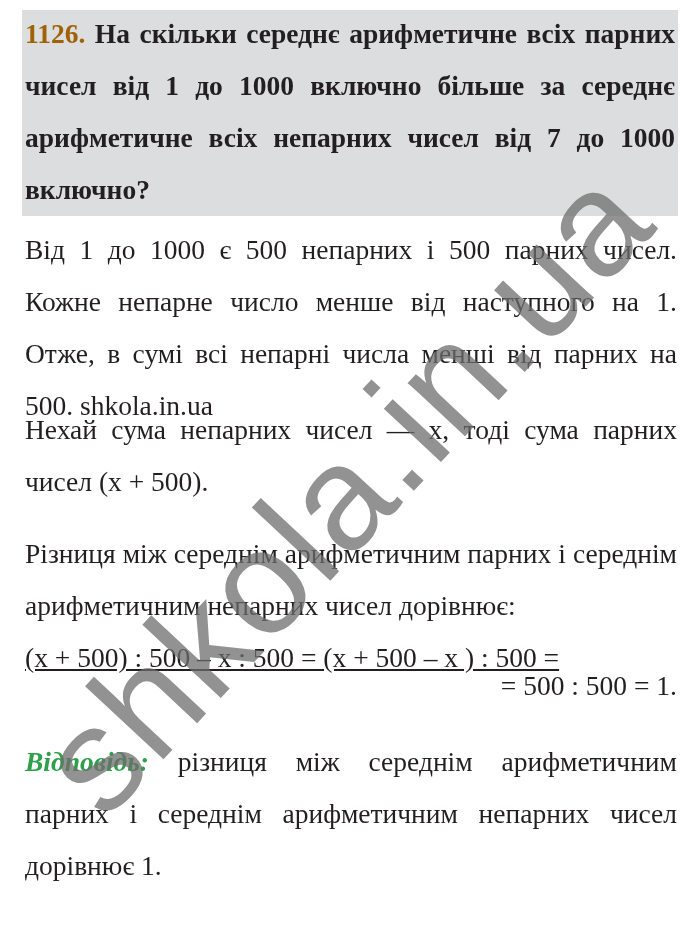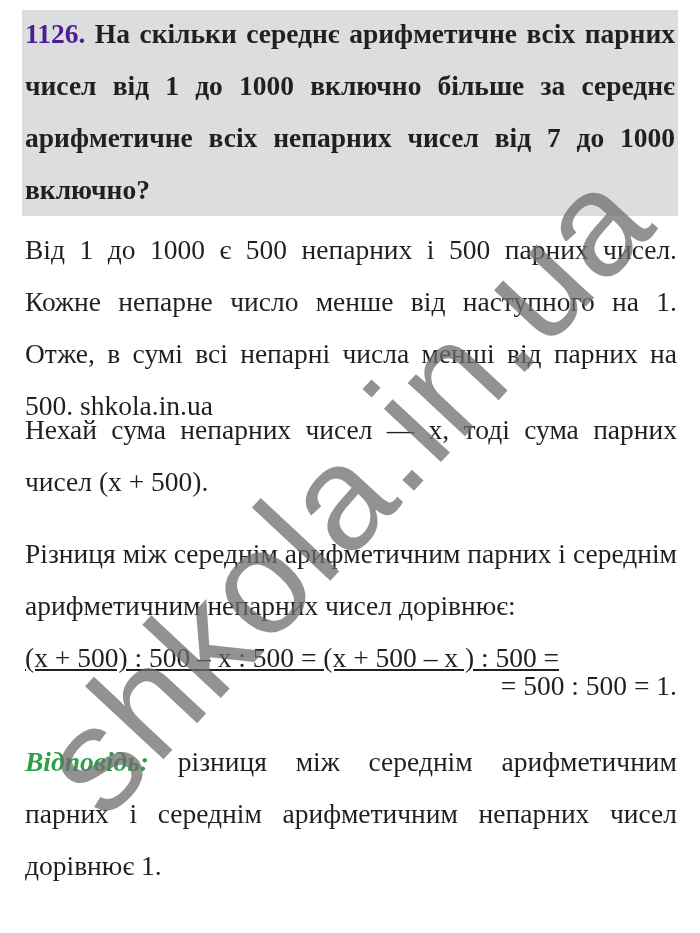--- a/index.html
+++ b/index.html
@@ -9,21 +9,21 @@
   }
   .task-box {
     position: absolute; left: 22px; top: 10px; width: 656px; height: 206px;
     background: #dcdddf;
   }
   .task-text {
     position: absolute; left: 25px; top: 8px; width: 650px;
     font-weight: bold; font-size: 27.5px; line-height: 52px; text-align: justify;
     text-align-last: left; color: #231f20;
   }
-  .task-num { color: #4c1d95; }
+  .task-num { color: #a16207; }
   .body-text {
     position: absolute; left: 25px; width: 652px;
     font-size: 27.5px; line-height: 52px; text-align: justify;
   }
   .answer-label { color: #2ea04a; font-weight: bold; font-style: italic; }
   .watermark {
     position: absolute; left: 345px; top: 490px;
     transform: translate(-50%, -50%) rotate(-47deg);
     font-family: "Liberation Sans", "DejaVu Sans", sans-serif;
     font-size: 148px; color: rgba(110,110,110,0.75); white-space: nowrap;

